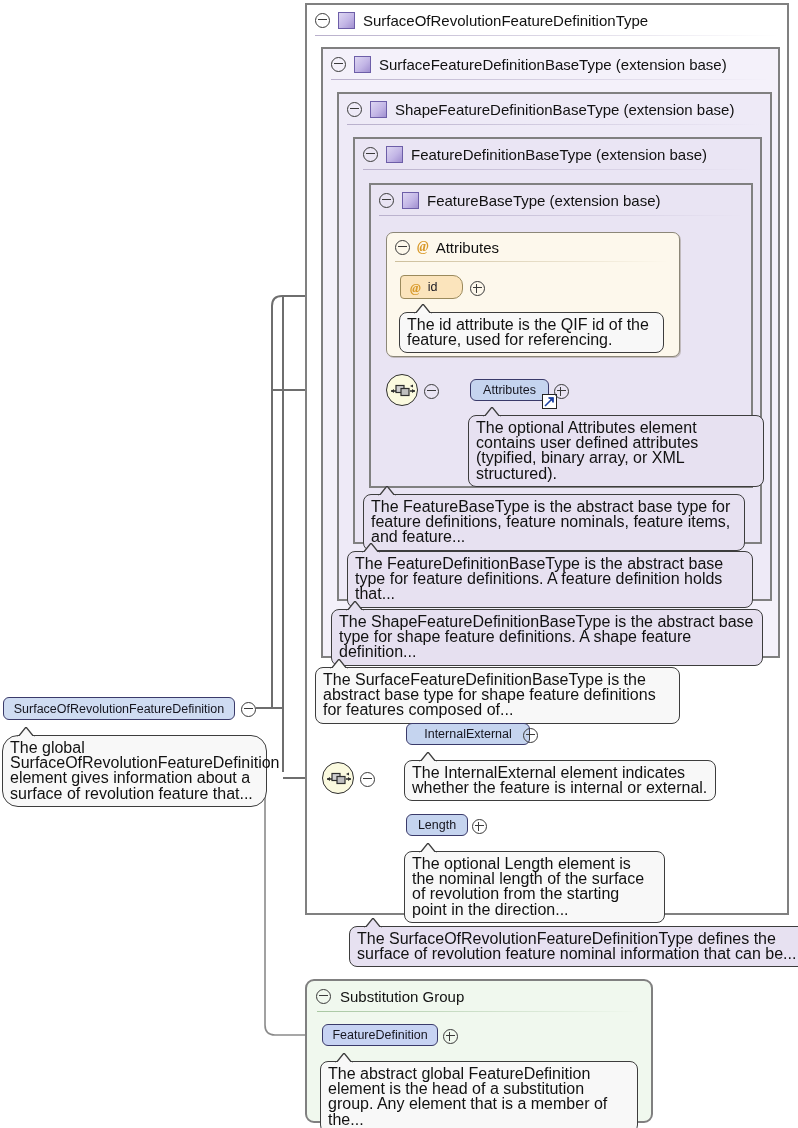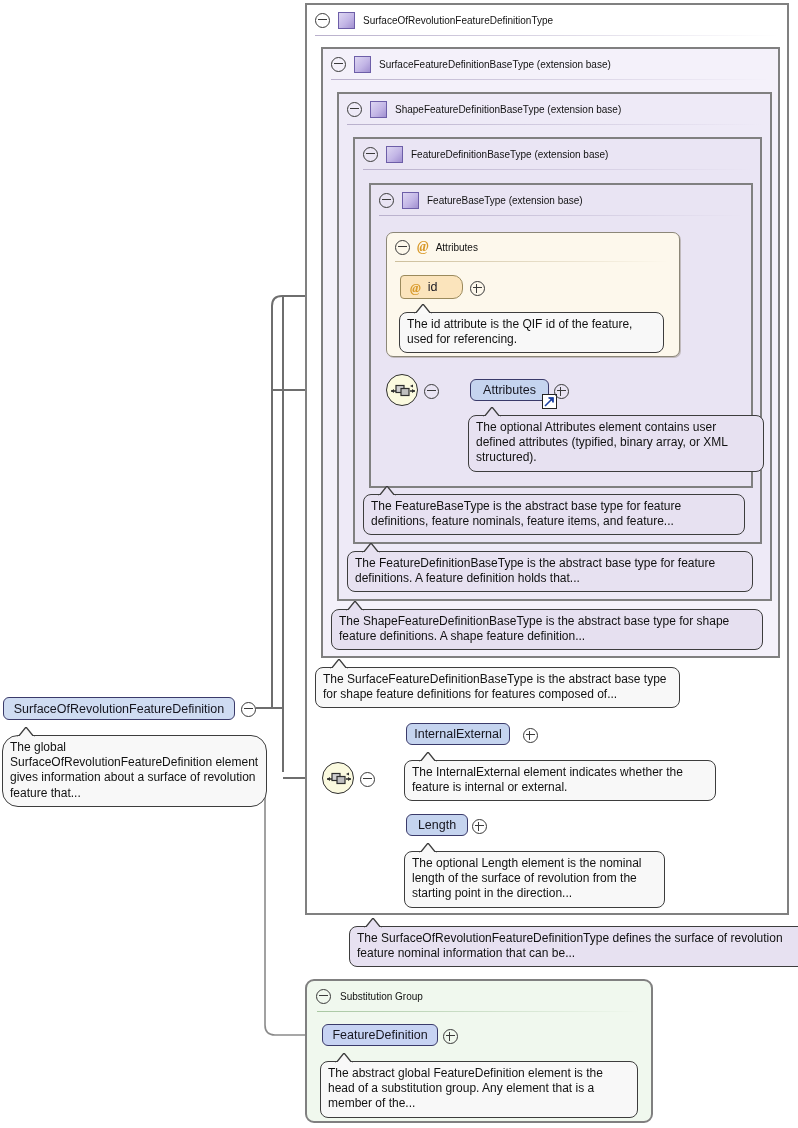--- a/index.html
+++ b/index.html
@@ -16,21 +16,21 @@
   .tb-l1{background:#f4f1fa;}
   .tb-l2{background:#eeeaf7;}
   .tb-l3{background:#eae5f4;}
   .tb-l4{background:#e9e4f3;}
   .typebox > .tb-head{
     position:absolute;left:0;top:0;right:0;height:30px;
     display:flex;align-items:center;gap:8px;padding-left:8px;box-sizing:border-box;
   }
   .tb-rule{position:absolute;left:8px;right:8px;top:30px;height:1px;
      background:linear-gradient(to right,#b9b0cc,rgba(185,176,204,0));}
-  .tb-title{font-size:10px;color:#111;white-space:nowrap;}
+  .tb-title{font-size:15px;color:#111;white-space:nowrap;}
 
   
   .attrbox{position:absolute;border:1px solid #8c8778;border-radius:7px;
      background:#fdf8ec;box-sizing:border-box;
      box-shadow:1px 1px 0 rgba(120,110,90,.35);}
   .attrbox .tb-head{position:absolute;left:0;top:0;right:0;height:28px;
      display:flex;align-items:center;gap:7px;padding-left:8px;box-sizing:border-box;}
   .attrbox .tb-rule{position:absolute;left:8px;right:10px;top:28px;height:1px;
      background:linear-gradient(to right,#cdbf9c,rgba(205,191,156,0));}
 
@@ -74,21 +74,21 @@
   .elem.global{background:#cfdcf2;}
   .elem.subst{background:#c7d3f3;}
   .link-badge{position:absolute;right:-9px;bottom:-9px;width:15px;height:15px;
      border:1.3px solid #222;background:#fff;box-sizing:border-box;}
   .link-badge svg{position:absolute;left:1px;top:1px;}
 
   
   .note{
     position:absolute;border:1.3px solid #3d3d3d;border-radius:8px;
     box-sizing:border-box;padding:4px 7px 5px 7px;
-    font-size:12px;line-height:15.2px;color:#111;background:#fafafa;
+    font-size:16px;line-height:15.2px;color:#111;background:#fafafa;
   }
   .note.lav{background:#e7e1f1;}
   .note.lav2{background:#e6e0f0;}
   .note.wht{background:#f8f8f8;}
   .note .tail{position:absolute;top:-9px;width:18px;height:10px;overflow:hidden;}
   .note .tail svg{position:absolute;left:0;top:0;}
 
   
   .conn{position:absolute;left:0;top:0;width:798px;height:1128px;pointer-events:none;}
 </style>
@@ -272,21 +272,21 @@
       <path d="M1,9 H6 M20,9 H25" stroke="#2e2e2e" stroke-width="1.4"></path>
       <path d="M1,9 l3,-2 v4 z" fill="#2e2e2e"></path>
       <path d="M25,9 l-3,-2 v4 z" fill="#2e2e2e"></path>
       <rect x="6" y="3.5" width="8" height="7" fill="#cfcfcf" stroke="#2e2e2e" stroke-width="1.2"></rect>
       <rect x="11" y="6.5" width="8" height="7" fill="#bfbfbf" stroke="#2e2e2e" stroke-width="1.2"></rect>
       <path d="M20,4 l3,-1.5 v3 z" fill="#2e2e2e"></path>
     </svg>
   </div>
   <span class="minus-icon" style="position:absolute;left:360px;top:772px;"></span>
 
-  <div class="elem" style="left:406px;top:723px;width:104px;">
+  <div class="elem" style="left:406px;top:723px;width:124px;">
     <span>InternalExternal</span>
   </div>
   <span class="plus-icon" style="position:absolute;left:523px;top:728px;"></span>
 
   <div class="note wht" style="left:404px;top:760px;width:312px;">
     <span class="tail" style="left:14px;">
       <svg width="18" height="10">
           <path d="M1,10 L9,0 L17,10" fill="#f8f8f8" stroke="#3d3d3d" stroke-width="1.3"></path>
           <path d="M1,10 L17,10" stroke="#f8f8f8" stroke-width="2"></path>
         </svg>

